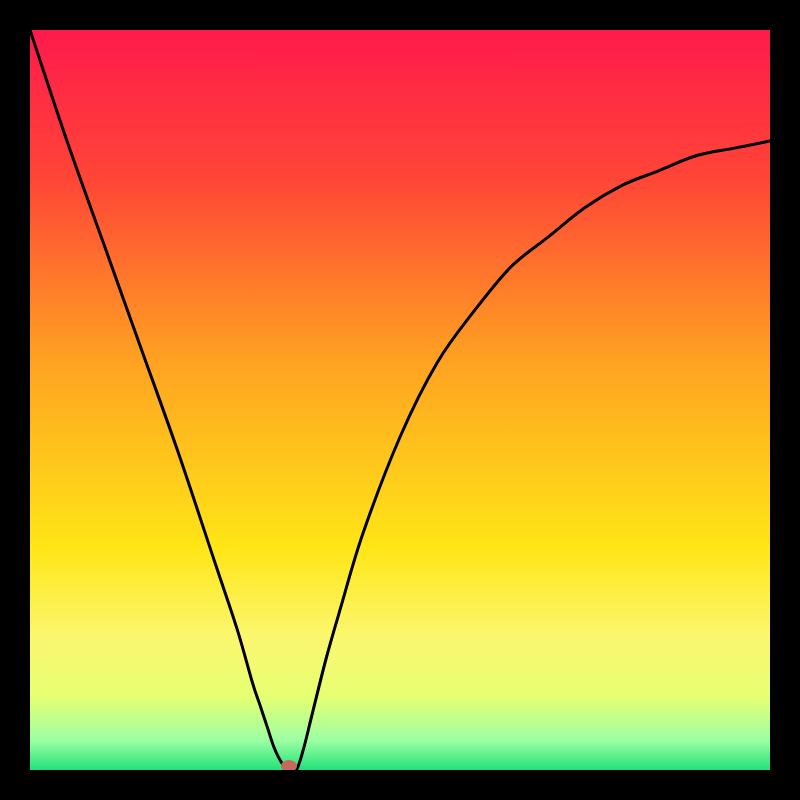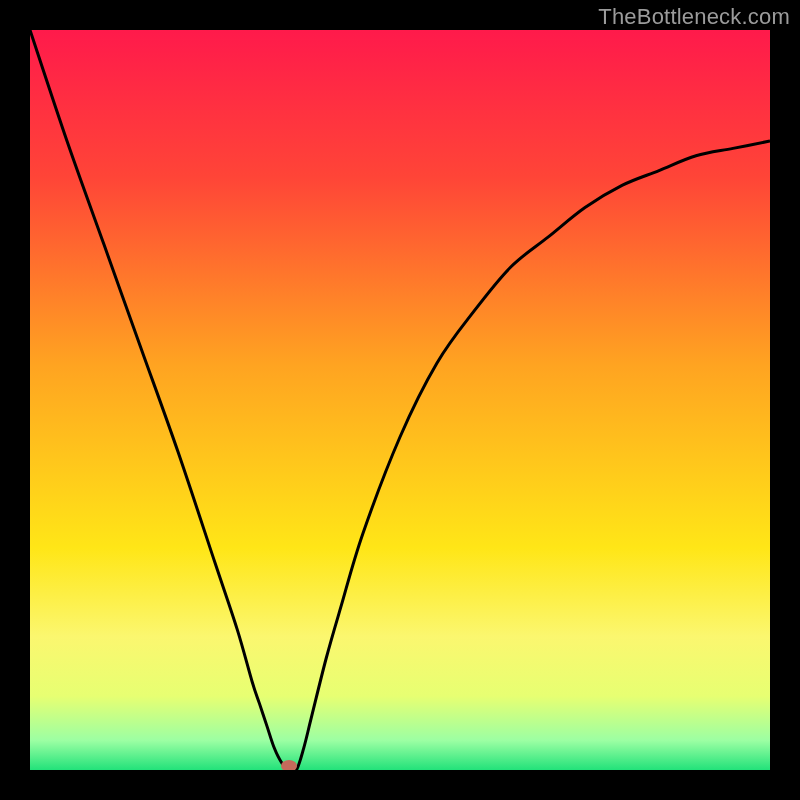--- a/index.html
+++ b/index.html
@@ -68,14 +68,13 @@
             <stop offset="96%" stop-color="#9cffa3"></stop>
             <stop offset="100%" stop-color="#22e27a"></stop>
           </linearGradient>
       </defs>
       <rect x="0" y="0" width="740" height="740" fill="url(#bg-grad)"></rect>
       <path id="curve-path" d="M 0.00 0.00 C 6.17 18.50, 24.67 75.23, 37.00 111.00 C 49.33 146.77, 61.67 180.07, 74.00 214.60 C 86.33 249.13, 98.67 283.67, 111.00 318.20 C 123.33 352.73, 135.67 386.03, 148.00 421.80 C 160.33 457.57, 175.13 503.20, 185.00 532.80 C 194.87 562.40, 201.03 579.67, 207.20 599.40 C 213.37 619.13, 218.30 638.87, 222.00 651.20 C 225.70 663.53, 226.93 666.00, 229.40 673.40 C 231.87 680.80, 234.33 688.20, 236.80 695.60 C 239.27 703.00, 241.73 711.63, 244.20 717.80 C 246.67 723.97, 249.13 728.90, 251.60 732.60 C 254.07 736.30, 256.53 738.77, 259.00 740.00 C 261.47 741.23, 263.93 743.70, 266.40 740.00 C 268.87 736.30, 271.33 726.43, 273.80 717.80 C 276.27 709.17, 277.50 703.00, 281.20 688.20 C 284.90 673.40, 291.07 647.50, 296.00 629.00 C 300.93 610.50, 304.63 598.17, 310.80 577.20 C 316.97 556.23, 323.13 531.57, 333.00 503.20 C 342.87 474.83, 357.67 435.37, 370.00 407.00 C 382.33 378.63, 394.67 353.97, 407.00 333.00 C 419.33 312.03, 431.67 297.23, 444.00 281.20 C 456.33 265.17, 468.67 249.13, 481.00 236.80 C 493.33 224.47, 505.67 217.07, 518.00 207.20 C 530.33 197.33, 542.67 186.23, 555.00 177.60 C 567.33 168.97, 579.67 161.57, 592.00 155.40 C 604.33 149.23, 616.67 145.53, 629.00 140.60 C 641.33 135.67, 653.67 129.50, 666.00 125.80 C 678.33 122.10, 690.67 120.87, 703.00 118.40 C 715.33 115.93, 733.83 112.23, 740.00 111.00" fill="none" stroke="#000000" stroke-width="3"></path>
     </svg>
     <div class="marker" id="marker" style="left: 259px; top: 736px;"></div>
   </div>
 
-  <div class="attribution">TheBottleneck.com</div>
 </div>
 
 </body></html>

